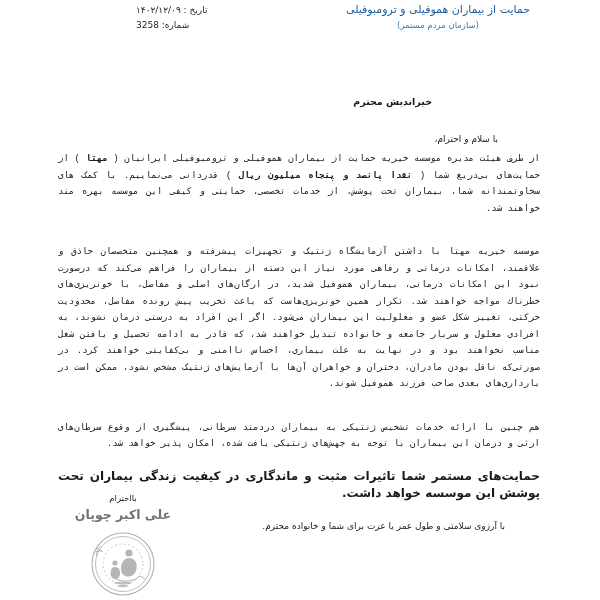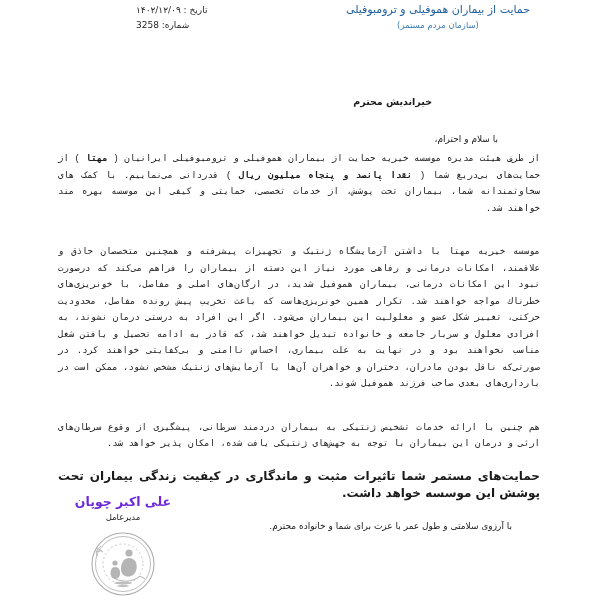--- a/index.html
+++ b/index.html
@@ -120,42 +120,42 @@
     margin-top: 15px;
     text-align: justify;
     text-align-last: right;
   }
 
   .wish {
     font-size: 9px;
     line-height: 17px;
     margin-top: 16px;
     text-align: center;
-    margin-right: 28px;
+    margin-right: 35px;
   }
 
   
   .signature {
     position: absolute;
     top: 492px;
     right: 412px;
     width: 130px;
     text-align: center;
     direction: rtl;
   }
   .sig-regards {
     font-size: 8.5px;
     line-height: 13px;
     color: #1c1c1c;
   }
   .sig-name {
     font-size: 12.5px;
     font-weight: bold;
     line-height: 18px;
-    color: #6d28d9;
+    color: #737373;
     margin-top: 1px;
   }
   .sig-role {
     font-size: 8.5px;
     line-height: 13px;
     color: #1c1c1c;
     margin-top: 0px;
   }
 
   
@@ -202,22 +202,22 @@
 
     <p class="para gap">هم چنین با ارائه خدمات تشخیص ژنتیکی به بیماران دردمند سرطانی، پیشگیری از وقوع سرطان‌های ارثی و درمان این بیماران با توجه به جهش‌های ژنتیکی یافت شده، امکان پذیر خواهد شد.</p>
 
     <div class="highlight">حمایت‌های مستمر شما تاثیرات مثبت و ماندگاری در کیفیت زندگی بیماران تحت پوشش این موسسه خواهد داشت.</div>
 
     <div class="wish">با آرزوی سلامتی و طول عمر با عزت برای شما و خانواده محترم.</div>
 
   </div>
 
   <div class="signature">
+    <div class="sig-regards">بااحترام</div>
     <div class="sig-name">علی اکبر چوپان</div>
-    <div class="sig-role">مدیرعامل</div>
   </div>
 
   <div class="stamp">
     <svg width="80" height="76" viewBox="0 0 80 76" xmlns="http://www.w3.org/2000/svg">
       <g fill="none" stroke="#6b6b6b" stroke-width="1.1">
         <circle cx="40" cy="40" r="31"></circle>
         <circle cx="40" cy="40" r="27.5" stroke-width="0.8"></circle>
         <circle cx="40" cy="40" r="20" stroke-width="0.7" stroke-dasharray="2 2.5"></circle>
       </g>
       <g fill="#7a7a7a">

